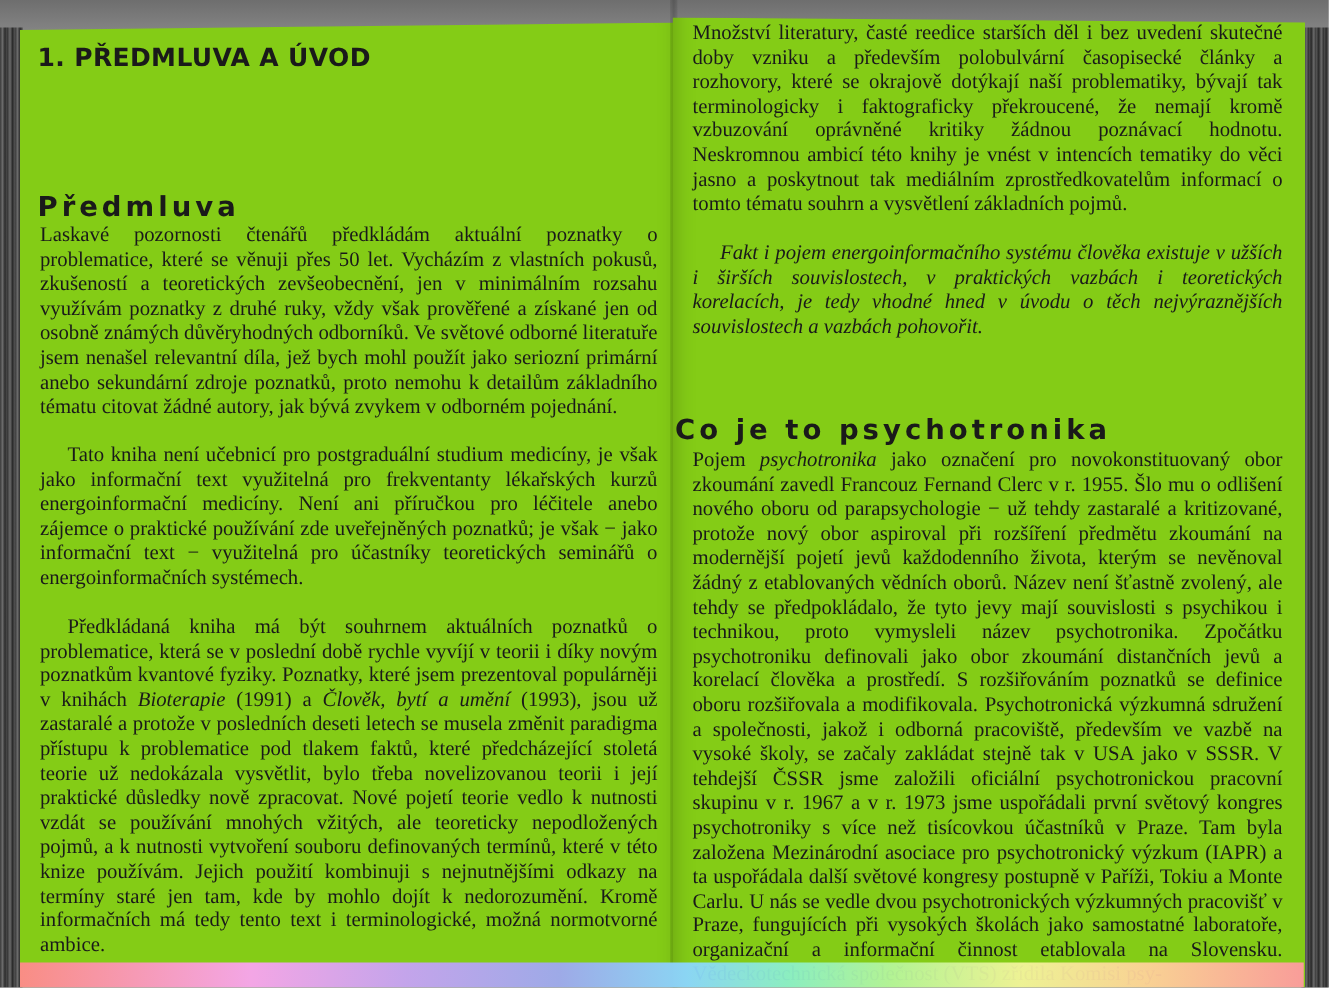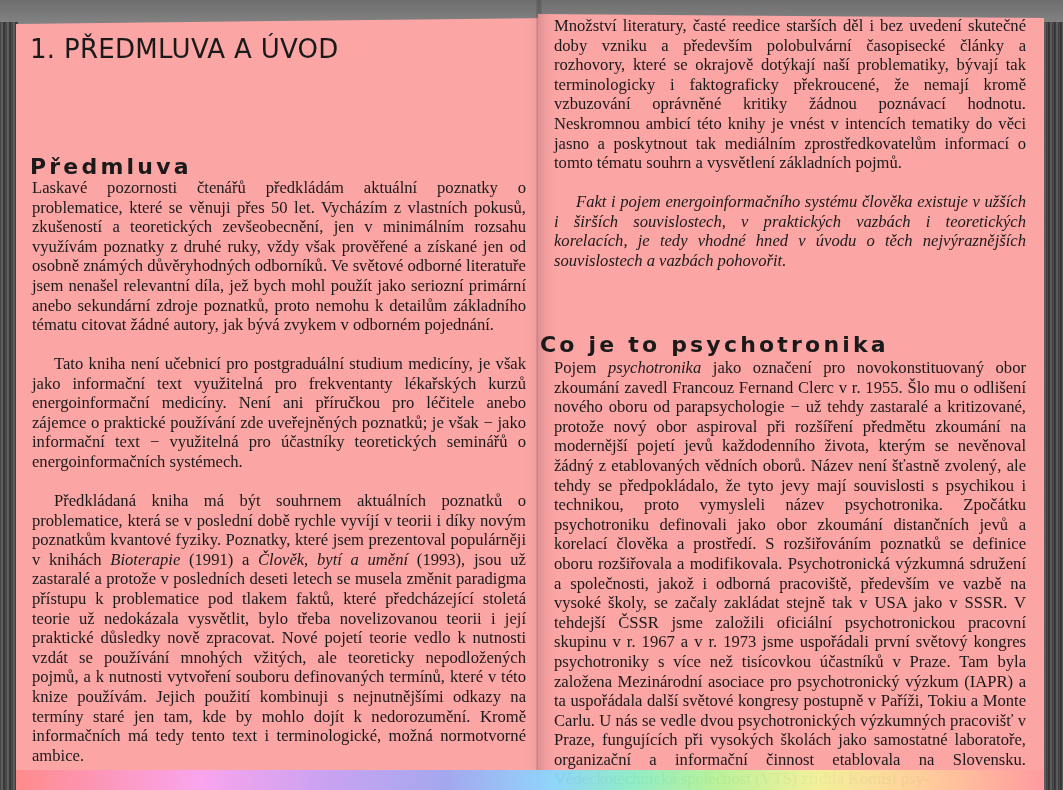--- a/index.html
+++ b/index.html
@@ -14,21 +14,21 @@
     .leaves-left {
       position: absolute; left: 0; top: 22px; width: 18px; height: 768px;
       background: repeating-linear-gradient(90deg, #3a3a3a 0px, #6a6a6a 2px, #2c2c2c 4px, #555 6px);
     }
     .leaves-right {
       position: absolute; right: 0; top: 22px; width: 22px; height: 768px;
       background: repeating-linear-gradient(90deg, #555 0px, #2a2a2a 2px, #6a6a6a 4px, #333 6px);
     }
 
     .page {
-      position: absolute; top: 0; background: #fca5a5;
+      position: absolute; top: 0; background: #84cc16;
       color: #1a1a1a;
     }
     .page-left {
       left: 16px; top: 14px; width: 528px; height: 776px;
       border-top-left-radius: 4px;
       clip-path: polygon(0 10px, 100% 4px, 100% 100%, 0 100%);
       box-shadow: inset -14px 0 18px -14px rgba(0,0,0,0.25);
     }
     .page-right {
       left: 538px; top: 8px; width: 506px; height: 782px;
@@ -49,22 +49,22 @@
     }
 
     .content {
       position: absolute; font-size: 16.6px; line-height: 19.6px;
       text-align: justify; hyphens: manual;
     }
     .content-left { left: 16px; top: 0; width: 494px; }
     .content-right { left: 16px; top: 0; width: 472px; }
 
     .chapter-title {
-      font-family: "DejaVu Sans", sans-serif; font-weight: normal;
-      font-size: 26px; letter-spacing: 0.3px; margin: 12px 0 0 0;
+      font-family: "DejaVu Sans", sans-serif; font-weight: bold;
+      font-size: 20px; letter-spacing: 0.3px; margin: 12px 0 0 0;
       position: absolute; top: 8px; left: 14px; white-space: nowrap;
     }
     .section-title {
       font-family: "DejaVu Sans", sans-serif; font-weight: bold;
       font-size: 22px; letter-spacing: 3.2px; white-space: nowrap;
       position: absolute;
     }
     p { margin: 0; }
     p.indent { text-indent: 22px; }
     .para { position: absolute; }

